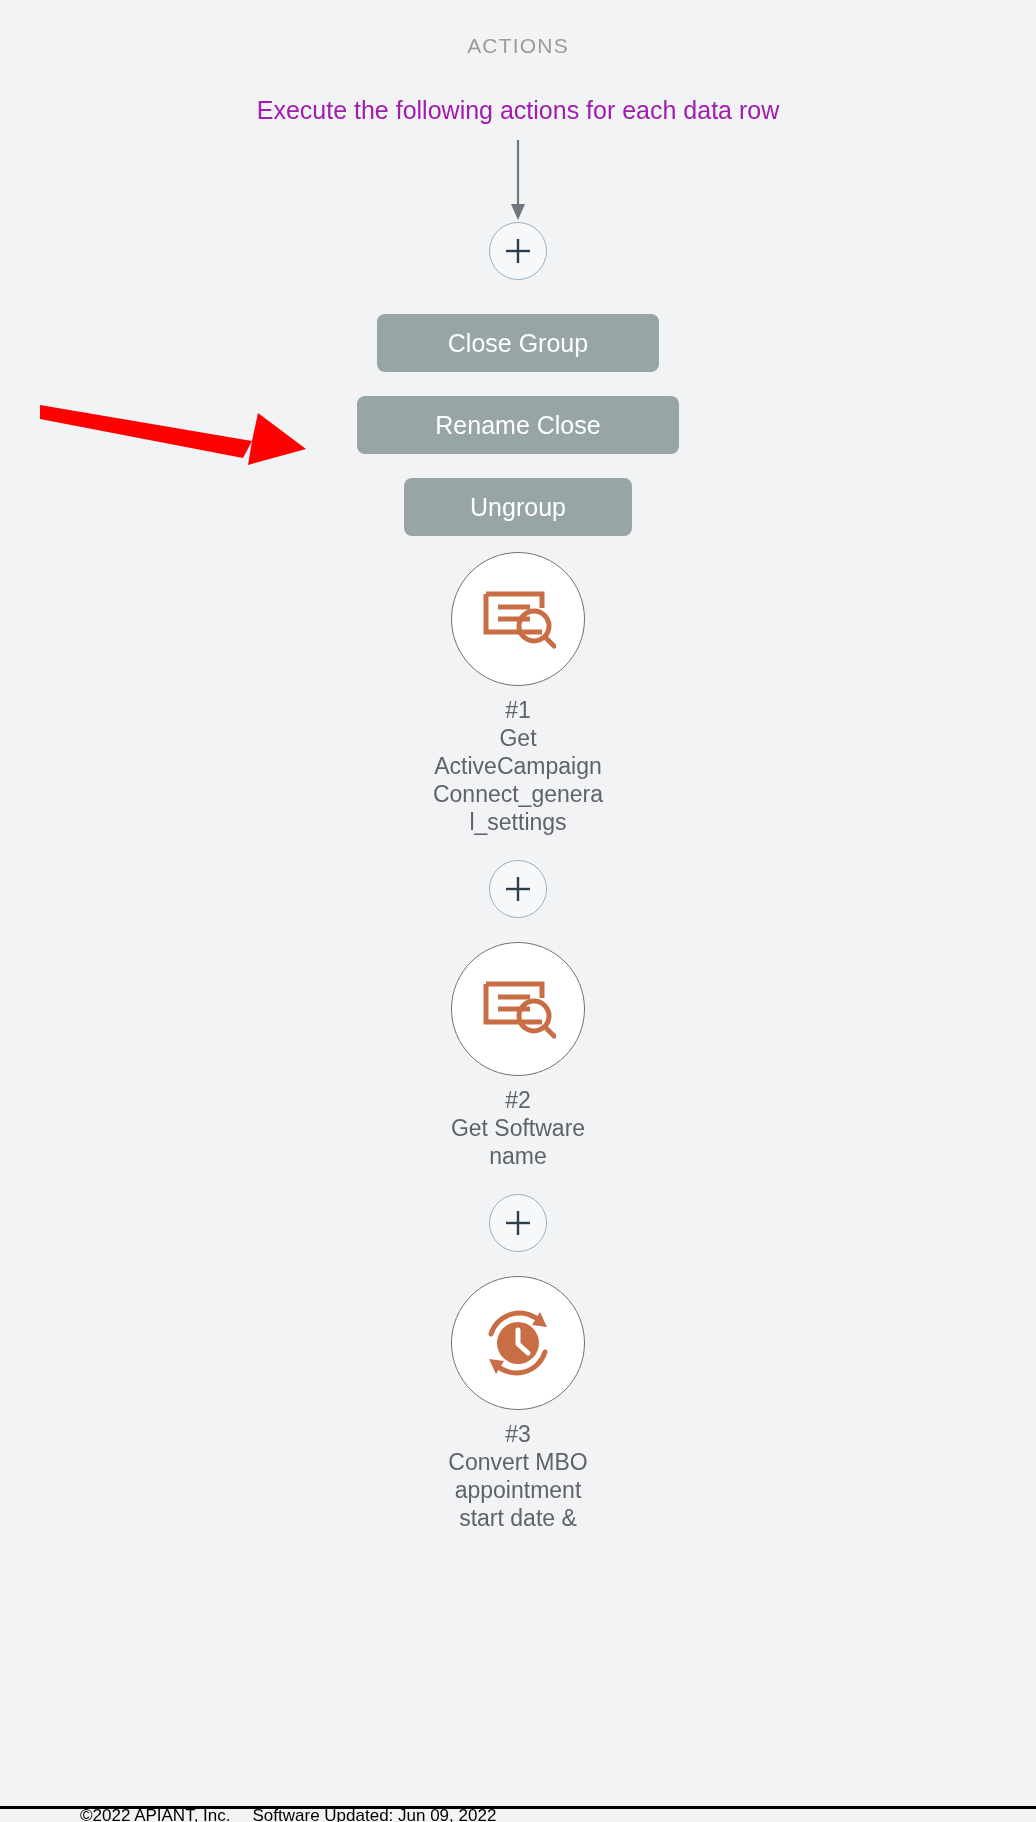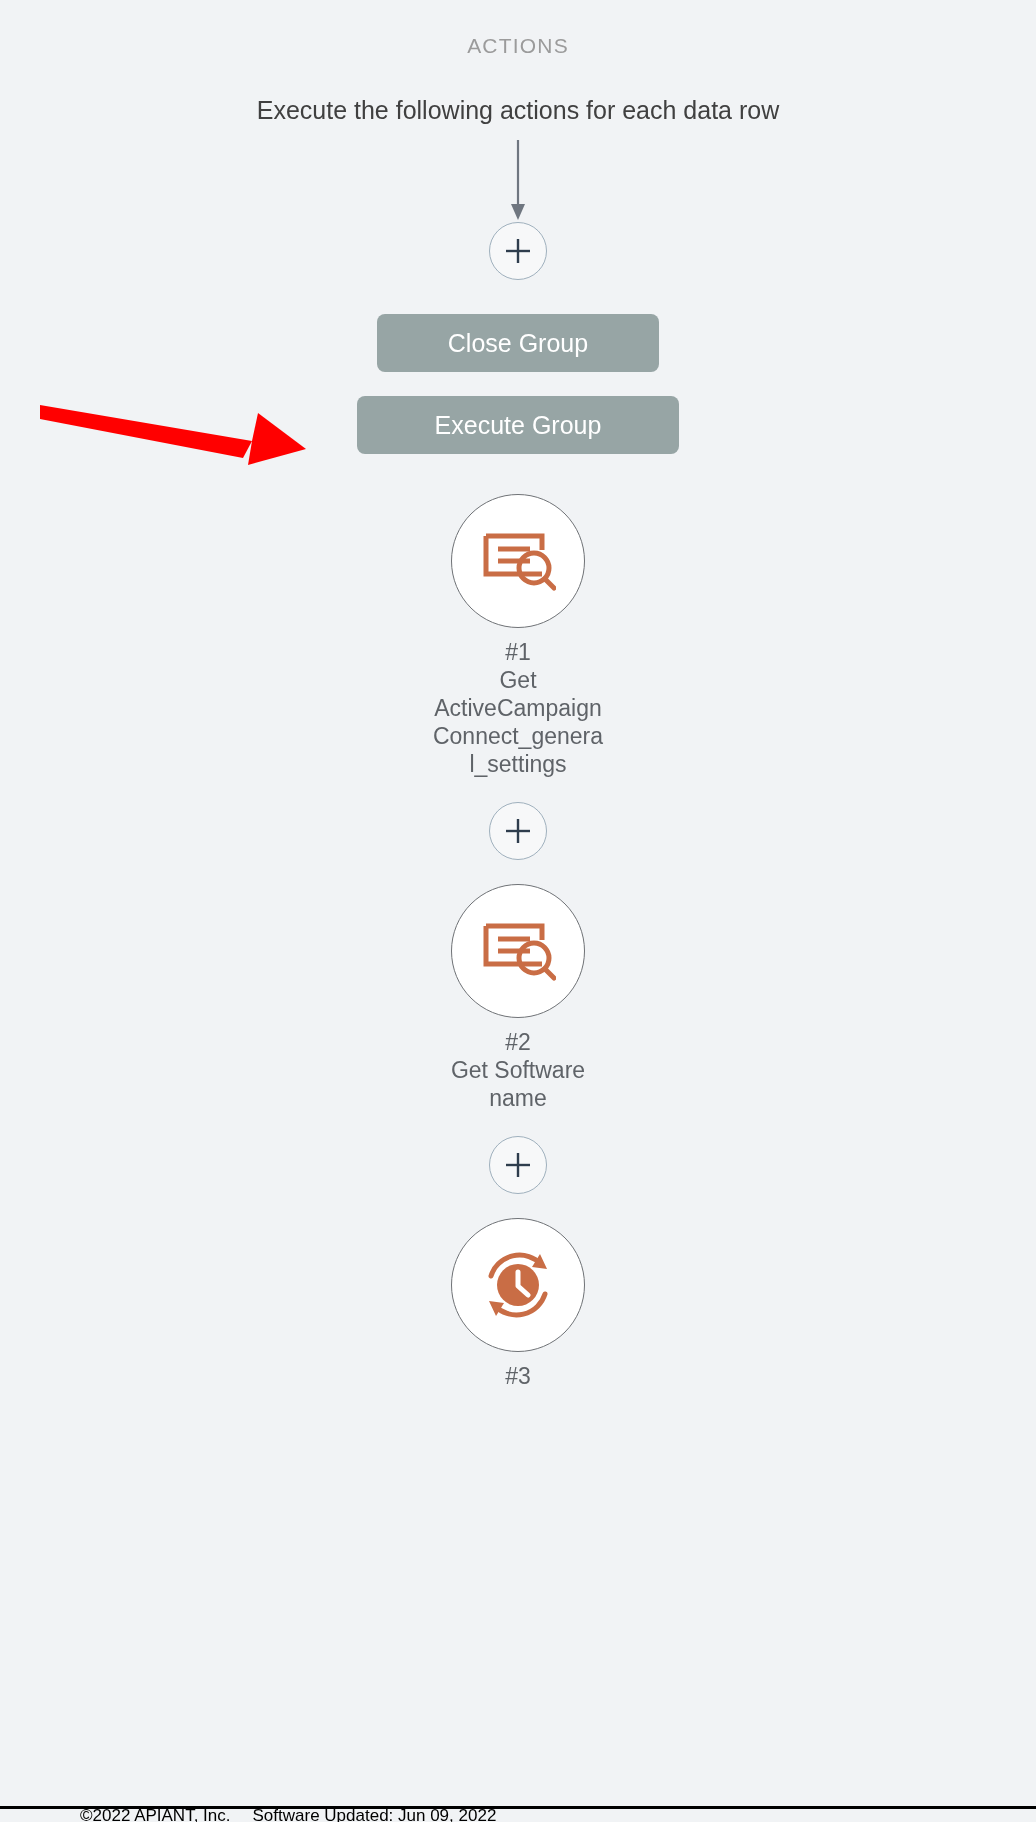--- a/index.html
+++ b/index.html
@@ -32,21 +32,21 @@
     font-weight: 400;
   }
 
   .panel-subtitle {
     position: absolute;
     top: 96px;
     left: 0;
     width: 1036px;
     text-align: center;
     font-size: 25px;
-    color: #404040;
+    color: #a21caf;
     font-weight: 400;
   }
 
   
   .flow {
     position: absolute;
     top: 140px;
     left: 0;
     width: 1036px;
     display: flex;
@@ -177,24 +177,25 @@
         <line x1="3" y1="15" x2="27" y2="15" stroke="#2e3d4d" stroke-width="2.4"></line>
       </svg>
     </div>
 
     <div class="gap-lg"></div>
 
     <button class="gbtn" style="min-width:282px">Close Group</button>
 
     <div class="gap-md"></div>
 
-    <button class="gbtn" style="min-width:322px">Execute Group</button>
-
-    <div class="gap-md"></div>
-
+    <button class="gbtn" style="min-width:322px">Rename Close</button>
+
+    <div class="gap-md"></div>
+
+    <button class="gbtn" style="min-width:228px">Ungroup</button>
 
     <div class="gap-sm"></div>
 
     <div class="node-circle">
       <span>
         <svg width="76" height="62" viewBox="0 0 76 62">
           <path d="M6 6 H62 V20 M62 44 H6 V6" fill="none" stroke="#c96d45" stroke-width="5"></path>
           <line x1="18" y1="19" x2="50" y2="19" stroke="#c96d45" stroke-width="5"></line>
           <line x1="18" y1="31" x2="50" y2="31" stroke="#c96d45" stroke-width="5"></line>
           <circle cx="54" cy="38" r="15" fill="none" stroke="#c96d45" stroke-width="5"></circle>
@@ -252,20 +253,21 @@
           <path d="M43 30 V44 L53 53" fill="none" stroke="#ffffff" stroke-width="5" stroke-linecap="round" stroke-linejoin="round"></path>
           <path d="M16 34 A30 30 0 0 1 66 22" fill="none" stroke="#c96d45" stroke-width="5" stroke-linecap="round"></path>
           <polygon points="72 27 57 25 65 12" fill="#c96d45"></polygon>
           <path d="M70 52 A30 30 0 0 1 20 64" fill="none" stroke="#c96d45" stroke-width="5" stroke-linecap="round"></path>
           <polygon points="14 59 29 61 21 74" fill="#c96d45"></polygon>
         </svg>
       </span>
     </div>
     <div class="node-label">
       <div>#3</div>
+      <div>Convert MBO appointment start date &amp;</div>
     </div>
 
   </div>
 
   <svg class="red-arrow" viewBox="0 0 290 90">
     <polygon points="0,10 212,46 203,63 0,24" fill="#ff0000"></polygon>
     <polygon points="218,18 266,54 208,70 212,46" fill="#ff0000"></polygon>
   </svg>
 
   <div class="footer">

